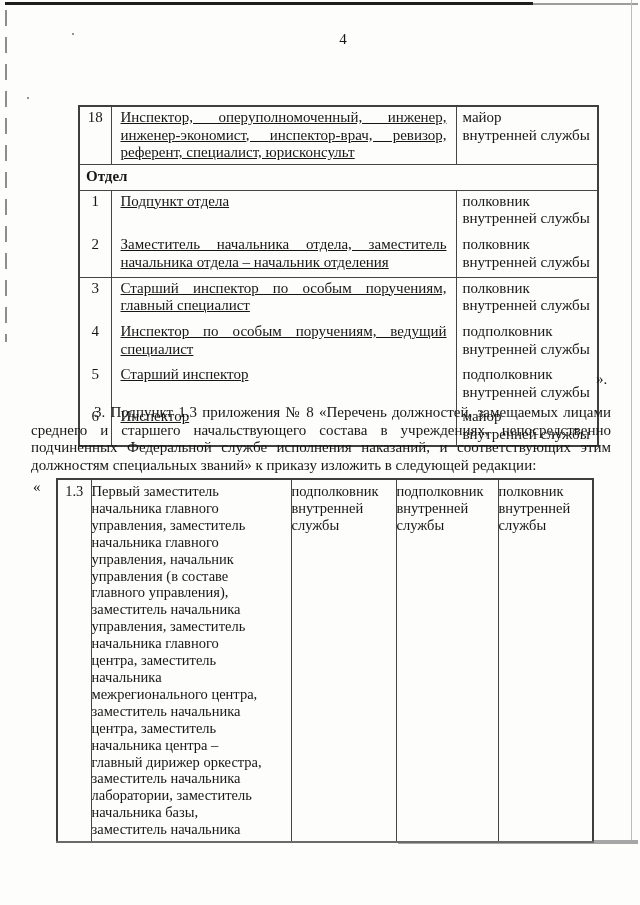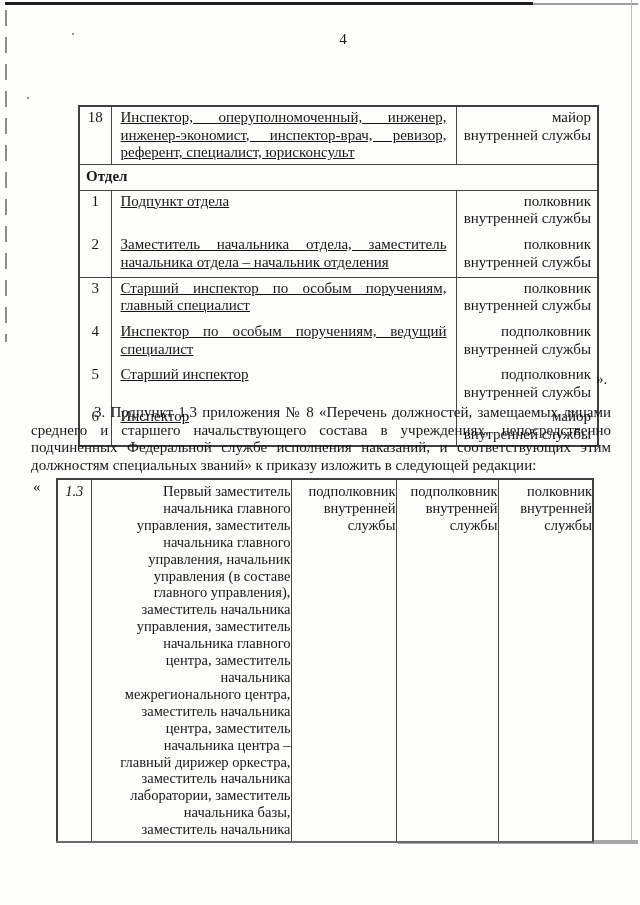--- a/index.html
+++ b/index.html
@@ -18,34 +18,34 @@
     background:repeating-linear-gradient(to bottom,#8d8d8d 0 16px,transparent 16px 27px);}
   .art-rightline{position:absolute;left:631px;top:0;width:1px;height:843px;background:#bcbcbc;}
   .art-botbar{position:absolute;left:398px;top:840px;width:240px;height:4px;background:#a6a6a6;}
   .speck{position:absolute;width:2px;height:2px;background:#6f6f6f;border-radius:50%;}
 
   .pagenum{position:absolute;left:330px;top:31px;width:26px;text-align:center;
     font-size:15px;}
 
   table{border-collapse:collapse;table-layout:fixed;position:absolute;background:#fdfdfc;}
   td{vertical-align:top;font-size:15px;line-height:17.5px;padding:2px 8px;
-     border-left:1px solid #454545;border-right:1px solid #454545;overflow:hidden;text-align:right;}
+     border-left:1px solid #454545;border-right:1px solid #454545;overflow:hidden;}
 
   
   .t1{left:78px;top:63px;width:519px;border:2px solid #3f3f3f;margin-top:42px;}
   .t1 td.num{text-align:center;padding:2px 2px;}
   .t1 td.pos{text-align:justify;padding:2px 9px;text-decoration:underline;}
   .t1 td.rank{white-space:pre-line;padding:2px 6px;}
   tr.bb > td{border-bottom:1px solid #454545;}
   td.section{font-weight:bold;text-align:left;padding:3px 6px;}
 
   
   .t2{left:56px;top:478px;width:536px;border:2px solid #3f3f3f;border-bottom:2px solid #6a6a6a;}
   .t2 td{font-size:14.5px;line-height:16.9px;}
-  .t2 td.num{text-align:center;padding:3px 2px;font-style:italic;}
+  .t2 td.num{text-align:center;padding:3px 2px;}
   .t2 td.pre{white-space:pre-line;padding:3px 0;}
 
   .openq{position:absolute;left:33px;top:479px;font-size:15px;}
   .closeq{position:absolute;left:596px;top:371px;font-size:15px;}
 
   .para{position:absolute;left:31px;top:404px;width:580px;
     font-size:15px;line-height:17.6px;text-align:justify;text-indent:63px;}
 </style>
 </head>
 <body>

